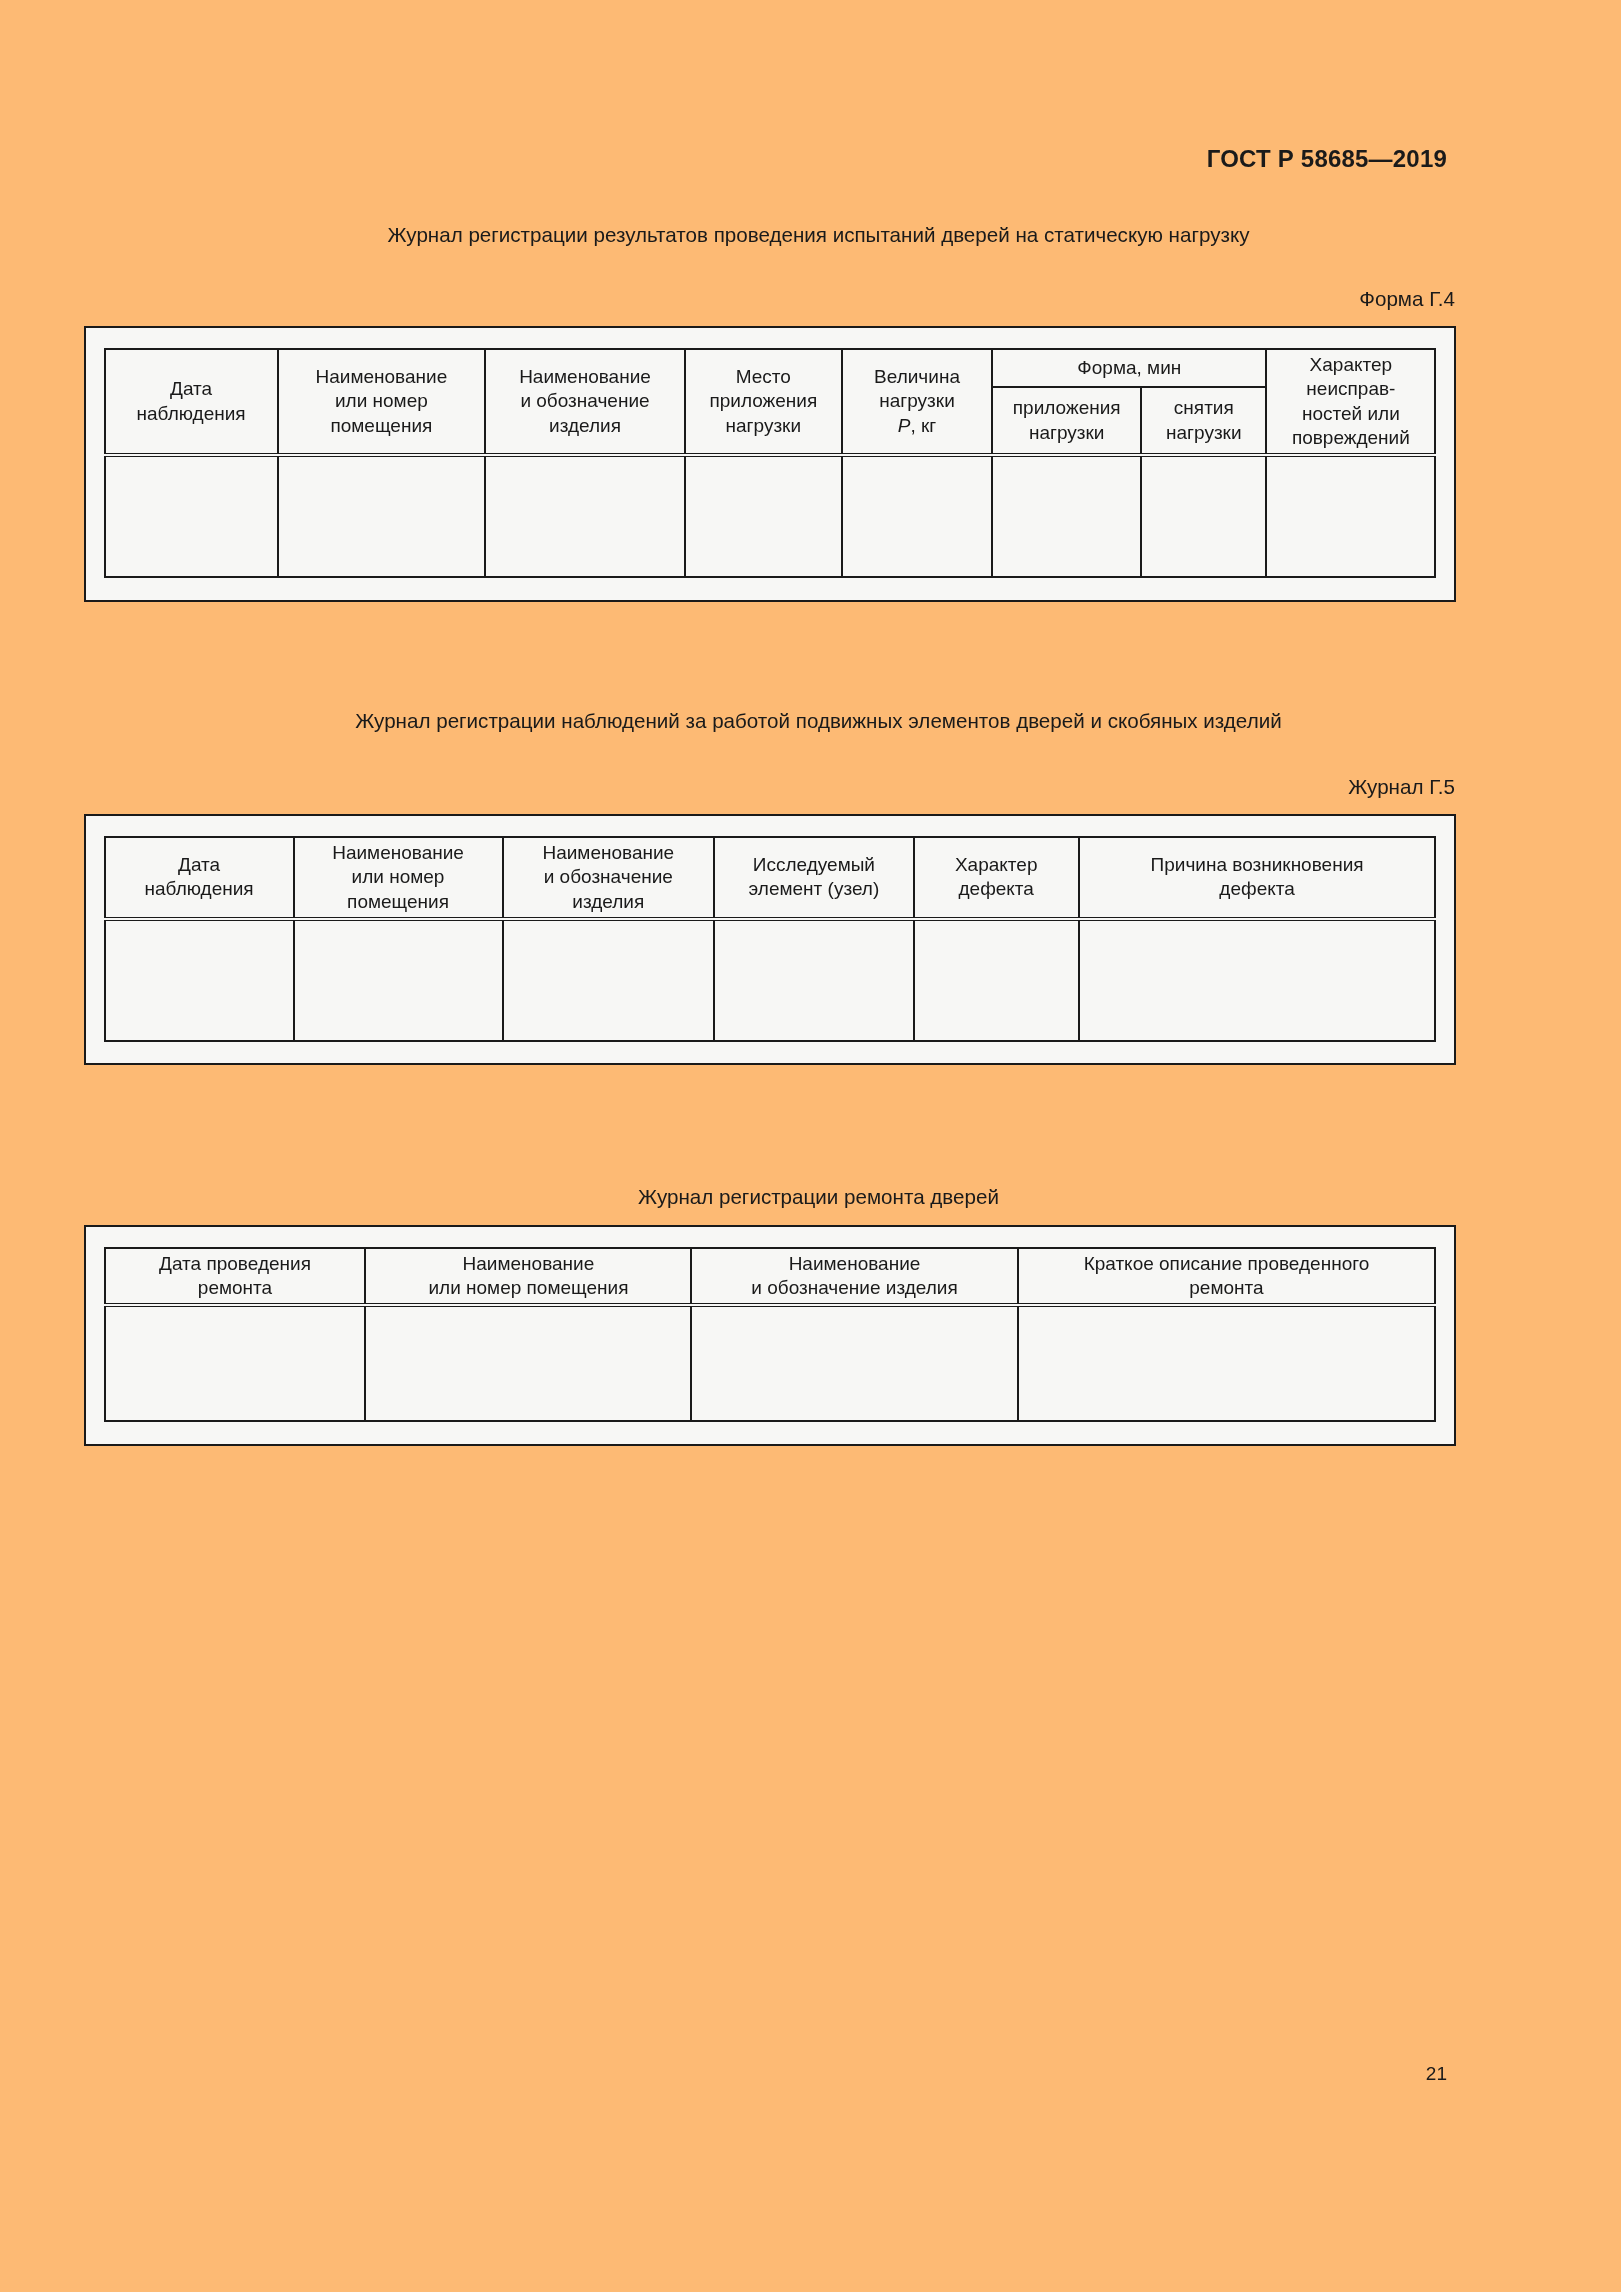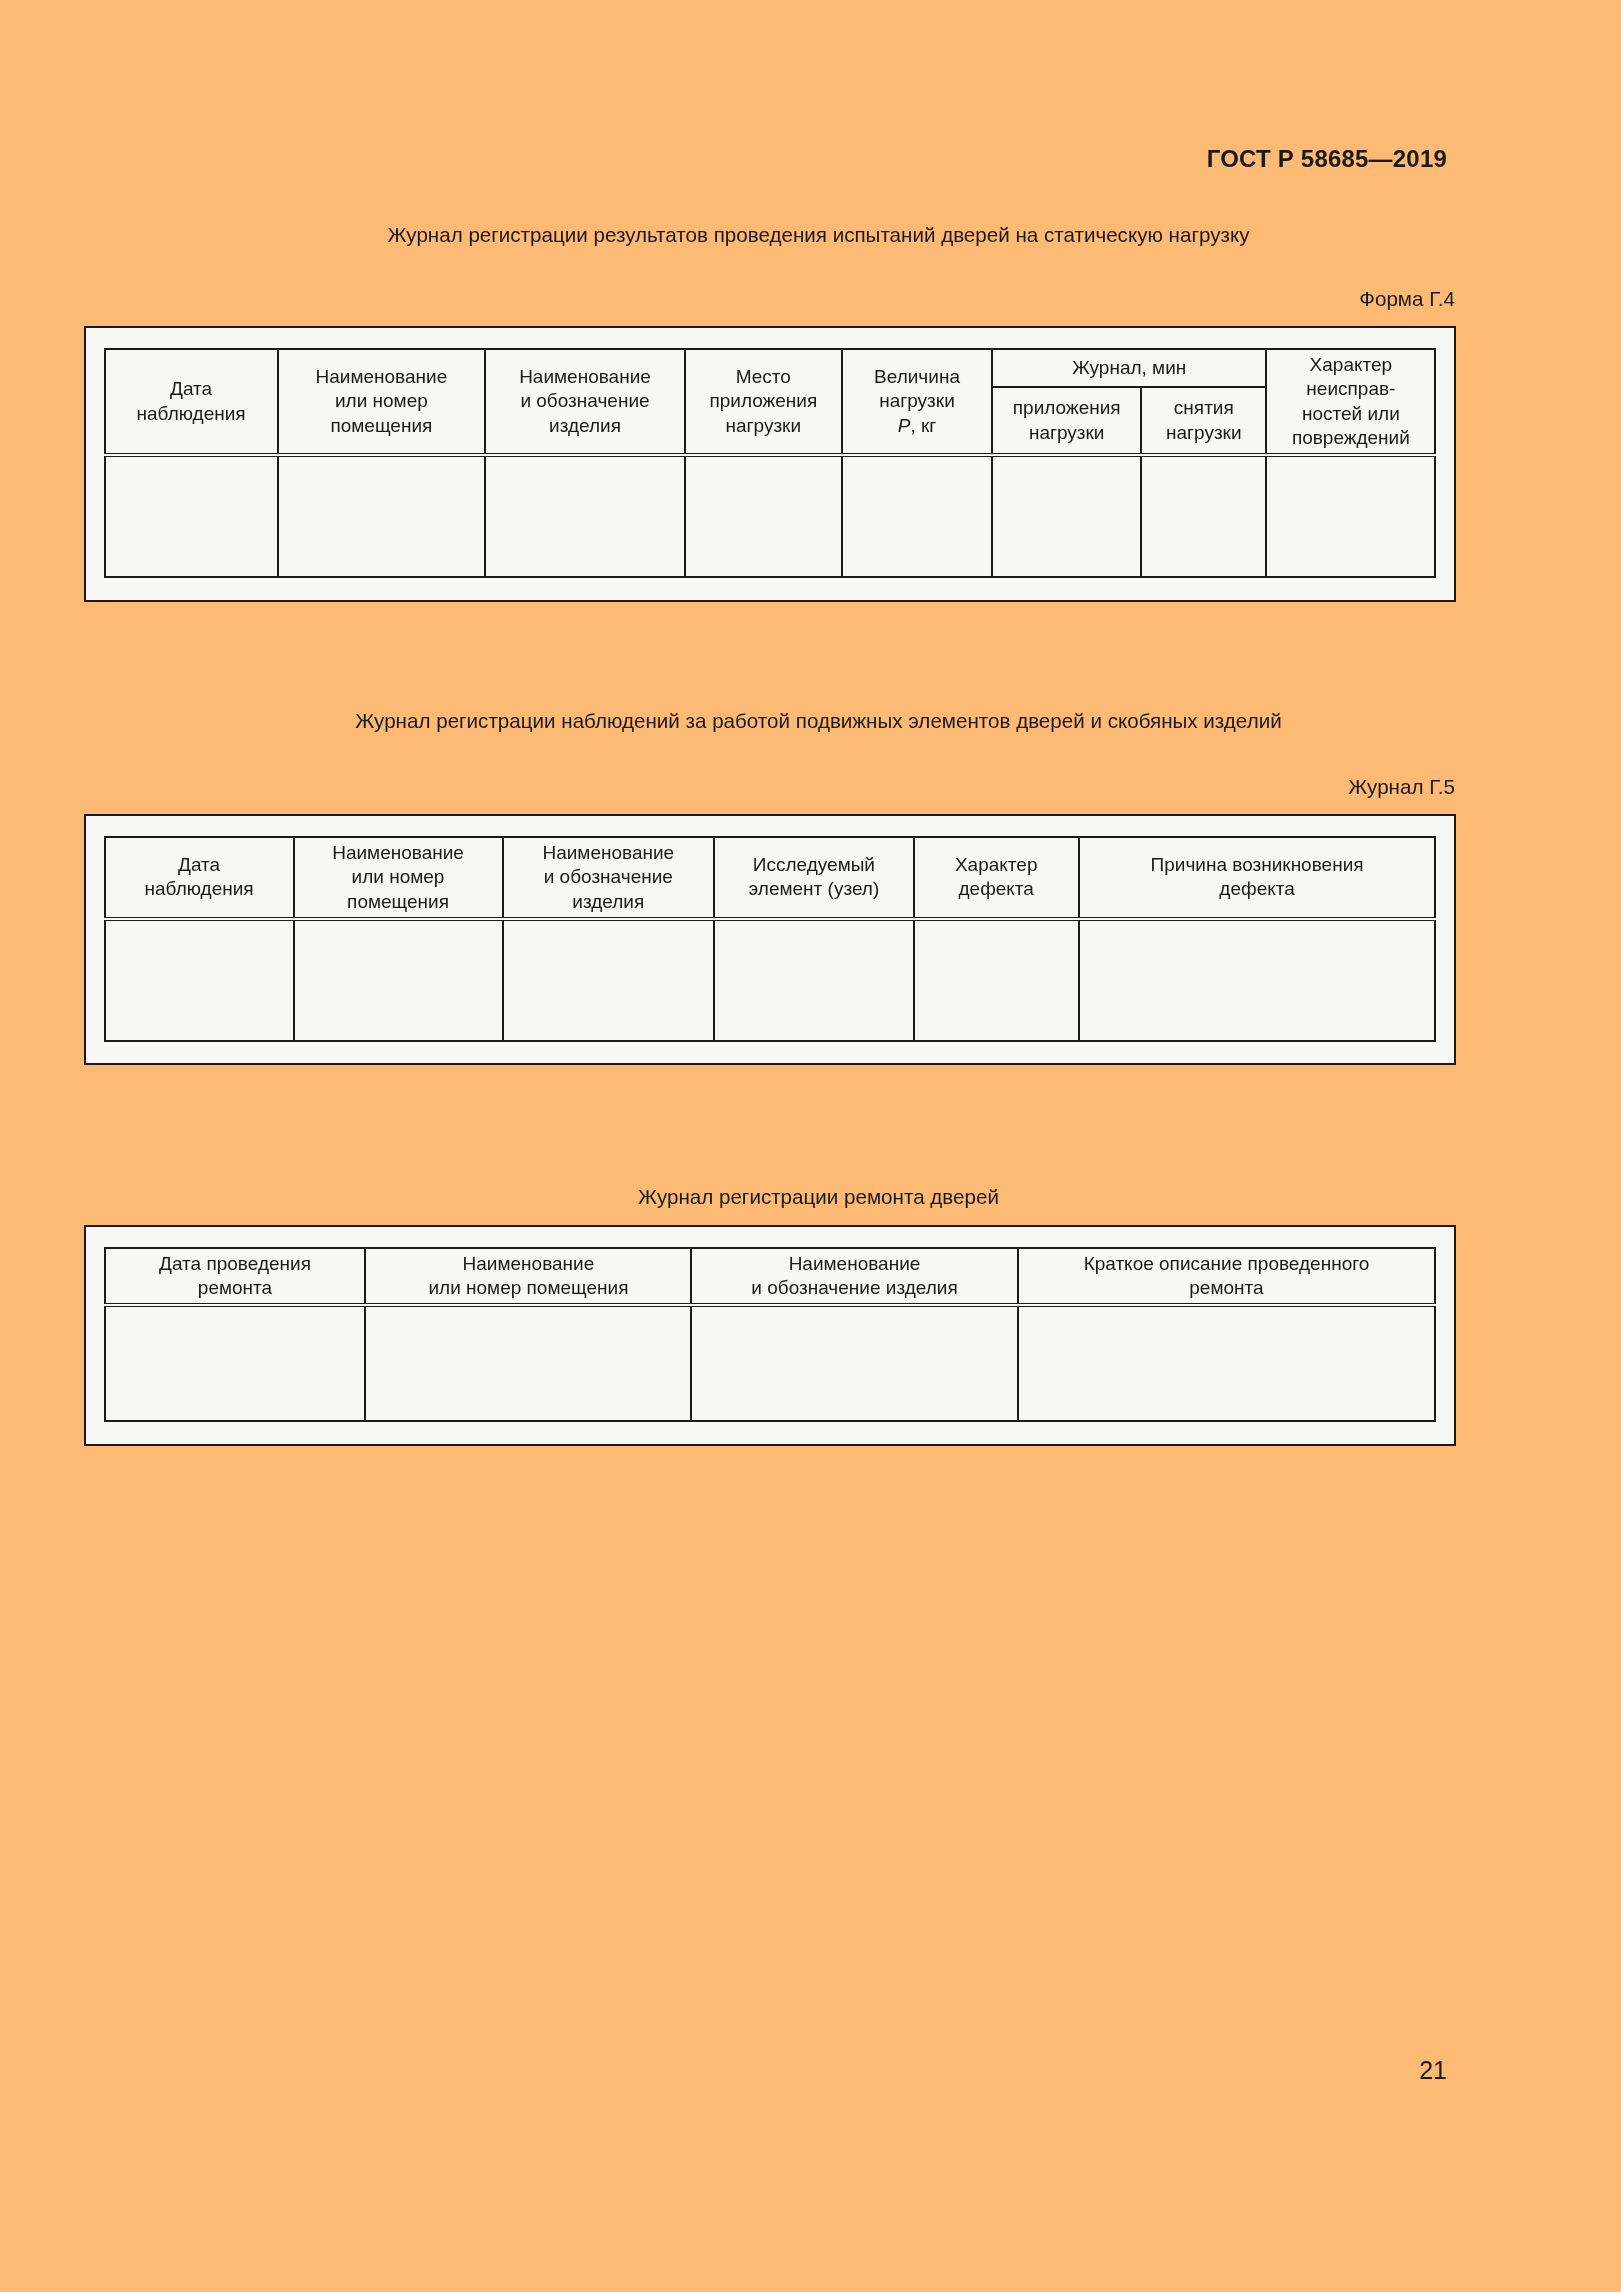--- a/index.html
+++ b/index.html
@@ -88,21 +88,21 @@
   th.group-head {
     padding: 5.9px 3.9px;
   }
   .ital { font-style: italic; }
 
   
   .page-number {
     position: absolute;
     right: 174px;
     bottom: 208px;
-    font-size: 25px;
+    font-size: 19px;
   }
 </style>
 </head>
 <body>
 
 <div class="page">
 
   <div class="doc-header">ГОСТ Р 58685—2019</div>
 
   <div class="section" style="top:222px;">
@@ -123,21 +123,21 @@
         </colgroup>
         <thead>
           <tr>
             <th rowspan="2">Дата<br>наблюдения</th>
             <th rowspan="2">Наименование<br>или номер<br>помещения</th>
             <th rowspan="2">Наименование<br>и обозначение<br>изделия</th>
             <th rowspan="2">Место<br>приложения<br>нагрузки</th>
             <th rowspan="2">
               <span>Величина<br>нагрузки<br><span class="ital">P</span>, кг</span>
             </th>
-            <th colspan="2" class="group-head">Журнал, мин</th>
+            <th colspan="2" class="group-head">Форма, мин</th>
             <th rowspan="2">Характер<br>неисправ-<br>ностей или<br>повреждений</th>
           </tr>
           <tr>
             <th>приложения<br>нагрузки</th>
             <th>снятия<br>нагрузки</th>
           </tr>
         </thead>
         <tbody>
           <tr>
             <td class="blank"></td>

